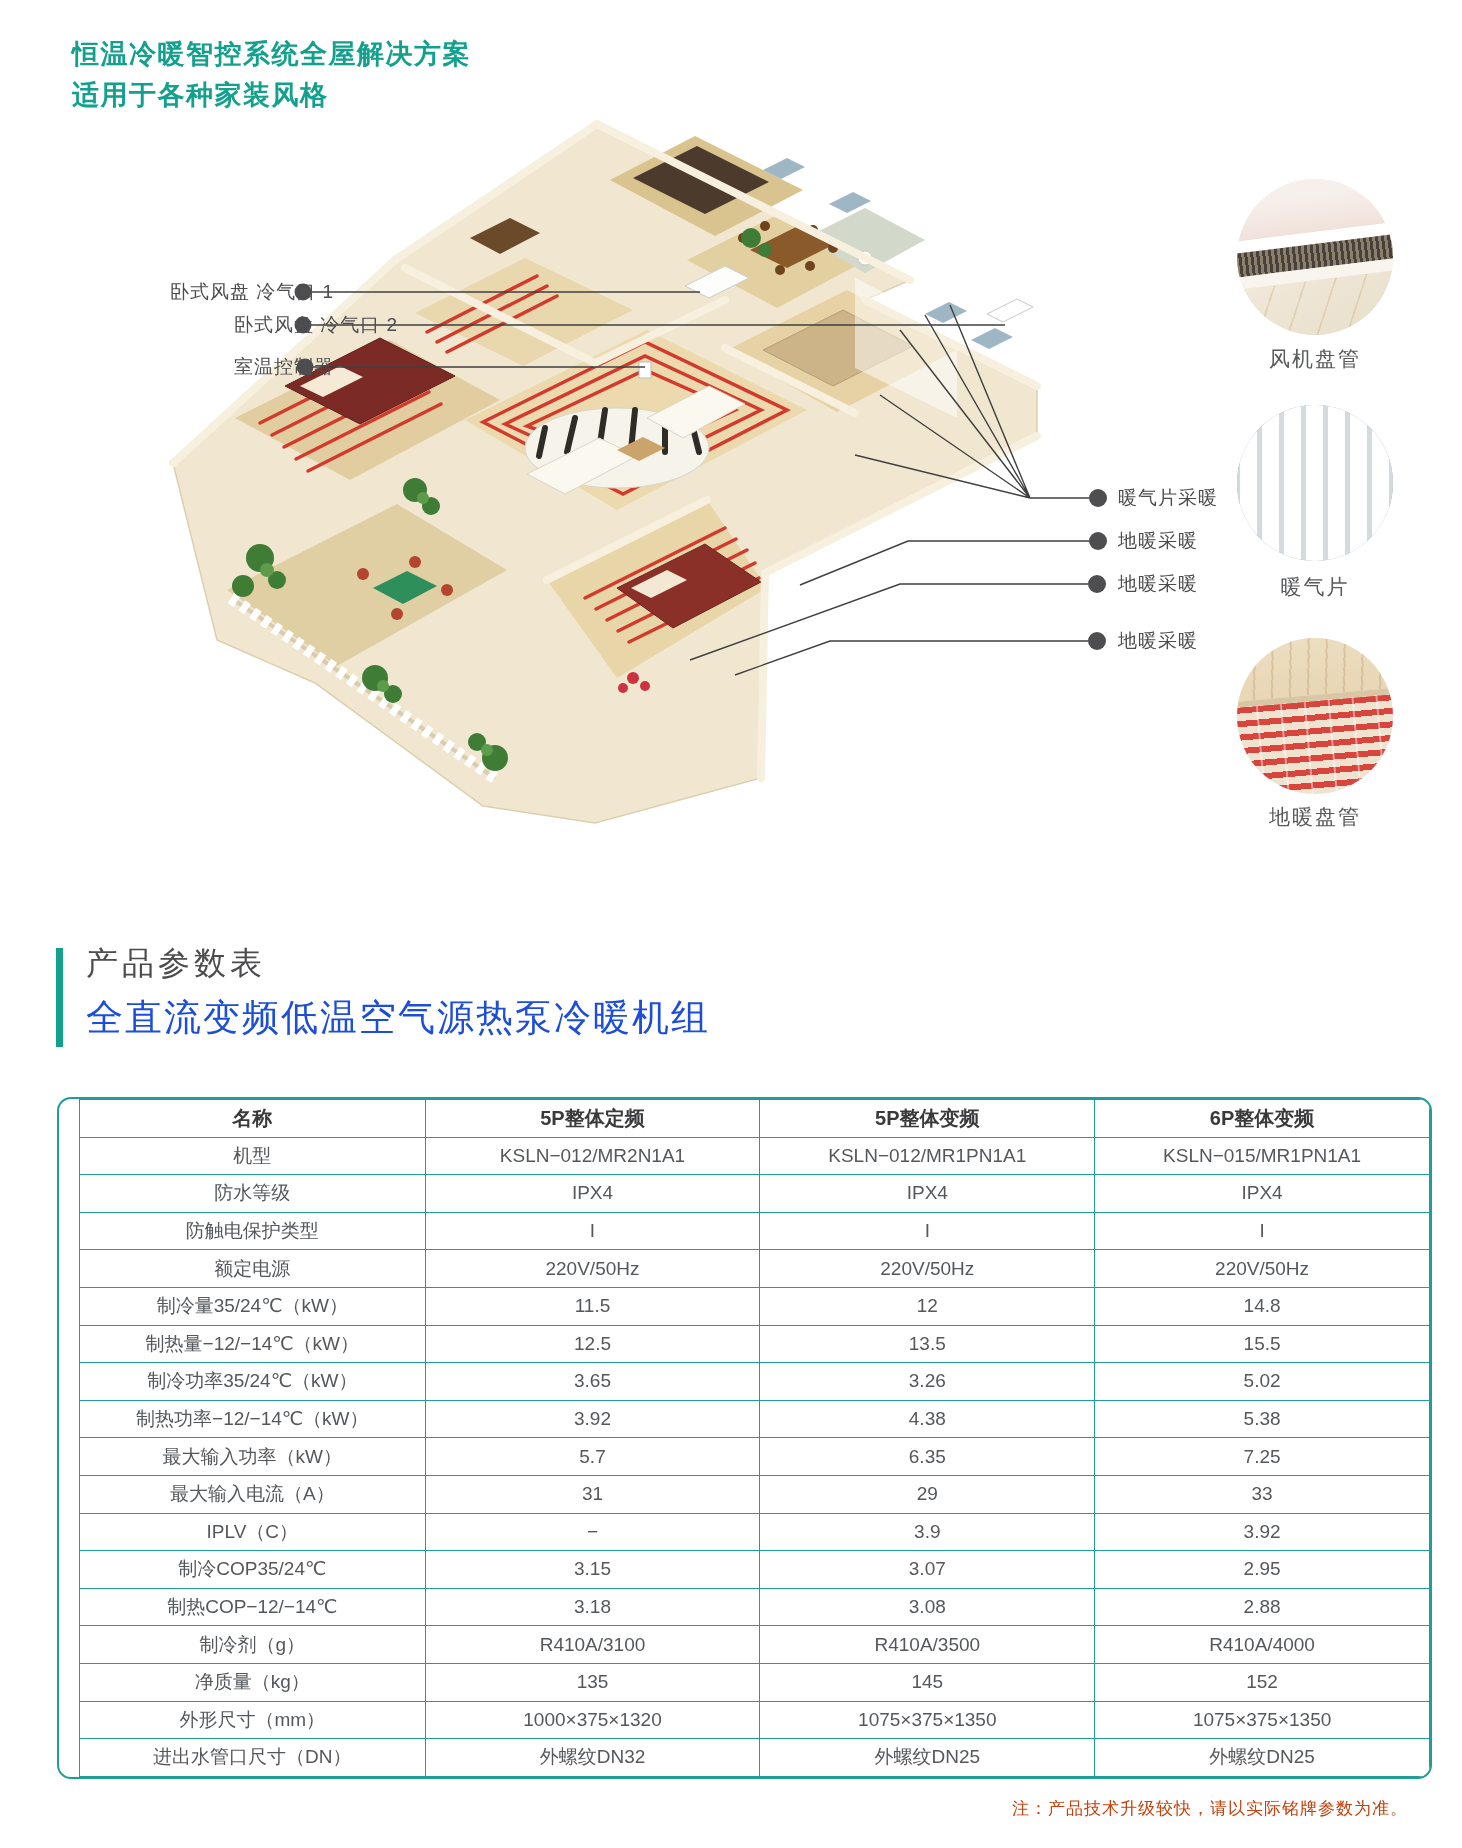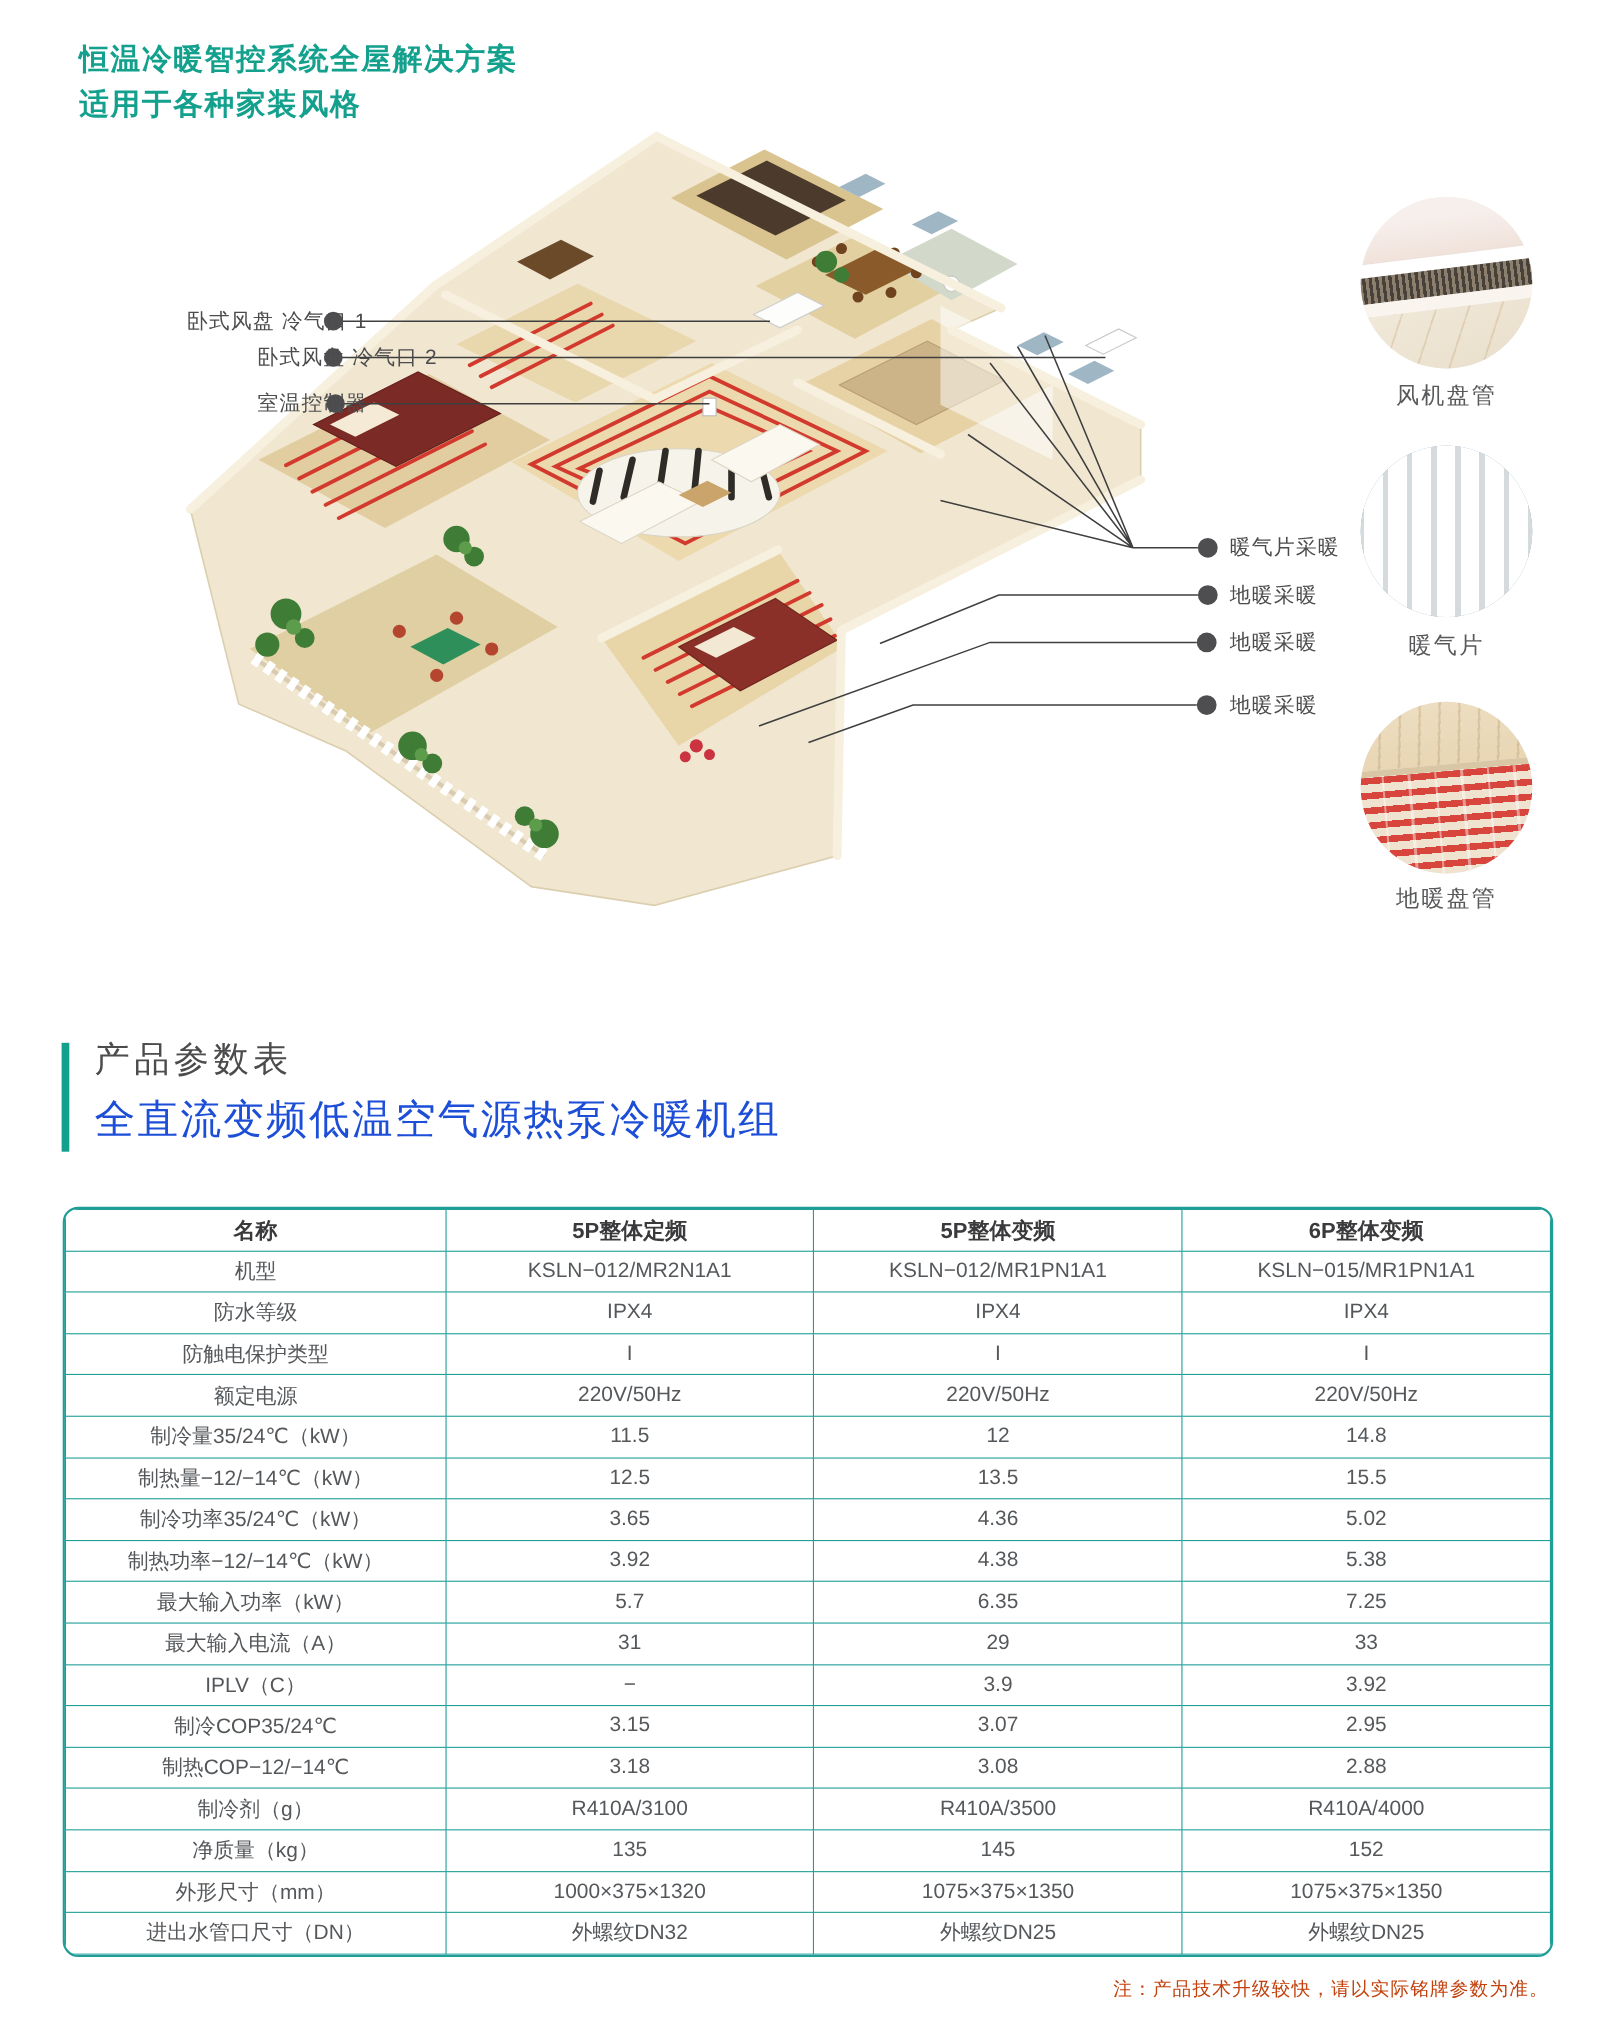--- a/index.html
+++ b/index.html
@@ -58,21 +58,21 @@
       repeating-linear-gradient(180deg,#d7453c 0 6px,#efe2cf 6px 13.5px);}
   
   .accent-bar{position:absolute;left:56px;top:948px;width:7px;height:99px;background:#13a08d;}
   .sec-title{position:absolute;left:86px;top:942px;font-size:32px;color:#4c4c4e;
     font-weight:400;letter-spacing:4px;}
   .sec-sub{position:absolute;left:86px;top:993px;font-size:37px;color:#1d4ed8;
     font-weight:400;letter-spacing:2px;}
   
   .spec-wrap{
     position:absolute;left:57px;top:1097px;width:1351px;
-    border:2px solid #1f9e98;border-radius:14px;overflow:hidden;background:#fff;
+    border:2px solid #1f9e98;border-radius:14px;overflow:hidden;background:#fff;padding-left:20px;
   }
   table.spec{width:100%;border-collapse:collapse;table-layout:fixed;}
   table.spec th,table.spec td{
     border:1.5px solid #1f9e98;height:36.6px;text-align:center;
     font-size:19px;color:#55585b;padding:0 4px;font-weight:400;
   }
   table.spec thead th{font-weight:700;color:#3a3a3c;font-size:20px;}
   
   .note{position:absolute;right:54px;top:1797px;font-size:17px;color:#c2410c;letter-spacing:1px;text-align:center;}
 </style>
@@ -311,21 +311,21 @@
         </tr>
         <tr>
           <td>制热量−12/−14℃（kW）</td>
           <td>12.5</td>
           <td>13.5</td>
           <td>15.5</td>
         </tr>
         <tr>
           <td>制冷功率35/24℃（kW）</td>
           <td>3.65</td>
-          <td>4.36</td>
+          <td>3.26</td>
           <td>5.02</td>
         </tr>
         <tr>
           <td>制热功率−12/−14℃（kW）</td>
           <td>3.92</td>
           <td>4.38</td>
           <td>5.38</td>
         </tr>
         <tr>
           <td>最大输入功率（kW）</td>

